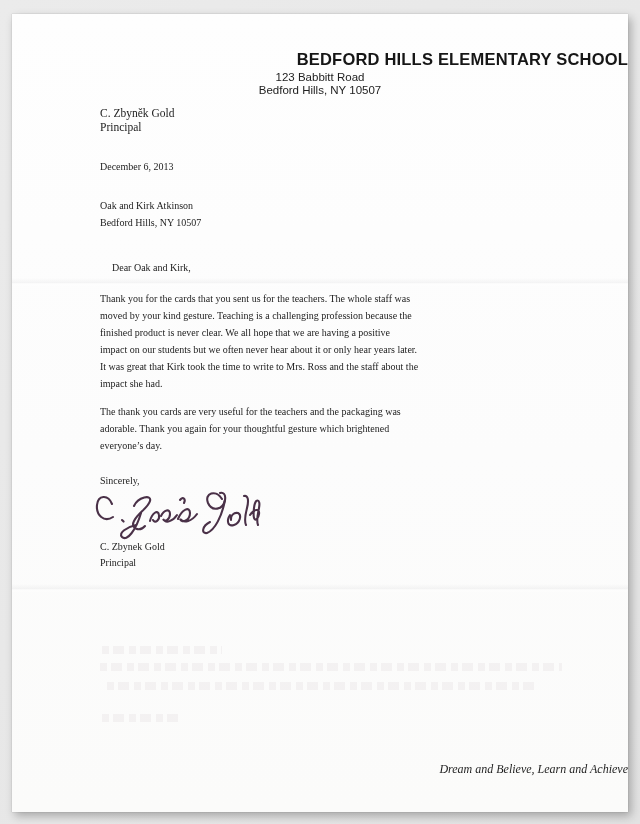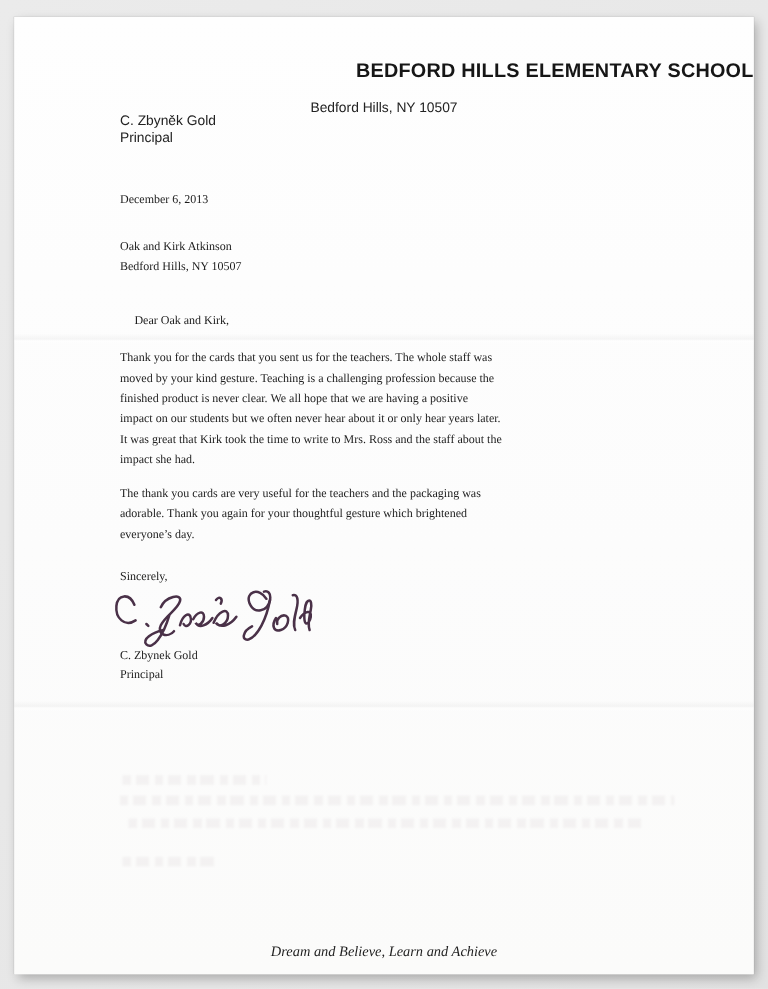--- a/index.html
+++ b/index.html
@@ -52,22 +52,22 @@
     text-align: center;
     font-family: "Liberation Sans", sans-serif;
     font-size: 11.5px;
     color: #222;
   }
   .addr1 { top: 57px; }
   .addr2 { top: 70px; }
 
   .contact-left {
     position: absolute;
-    top: 80px; left: 88px;
-    font-family: Liberation Sans, sans-serif;
+    top: 92px; left: 88px;
+    font-family: Liberation Serif, serif;
     font-size: 11.5px;
     color: #222;
     line-height: 14px;
   }
   .contact-right {
     position: absolute;
     top: 92px; left: 400px;
     font-family: "Liberation Sans", sans-serif;
     font-size: 11.5px;
     color: #222;
@@ -109,38 +109,38 @@
     pointer-events: none;
   }
   .bleed.b0 { top: 632px; left: 90px;  width: 120px; }
   .bleed.b1 { top: 649px; left: 88px;  width: 462px; }
   .bleed.b2 { top: 668px; left: 95px;  width: 430px; }
   .bleed.b3 { top: 700px; left: 90px;  width: 80px;  }
 
   .footer-motto {
     position: absolute;
     top: 748px; left: 0; width: 100%;
-    text-align: center;
+    text-align: right;
     font-family: "Liberation Serif", serif;
     font-style: italic;
     font-size: 12px;
     color: #1e1e1e;
-    margin-top: 24px;
   }
 </style>
 </head>
 <body>
 
 <div class="stage">
   <div class="paper">
 
     <div class="crease c1"></div>
     <div class="crease c2"></div>
 
     <div class="school-name">BEDFORD HILLS ELEMENTARY SCHOOL</div>
+    <div class="school-addr addr1">123 Babbitt Road</div>
     <div class="school-addr addr2">Bedford Hills, NY 10507</div>
 
     <div class="contact-left">
       <div>C. Zbyněk Gold</div>
       <div>Principal</div>
     </div>
 
 
     <div class="letter-text date-line">December 6, 2013</div>
 

